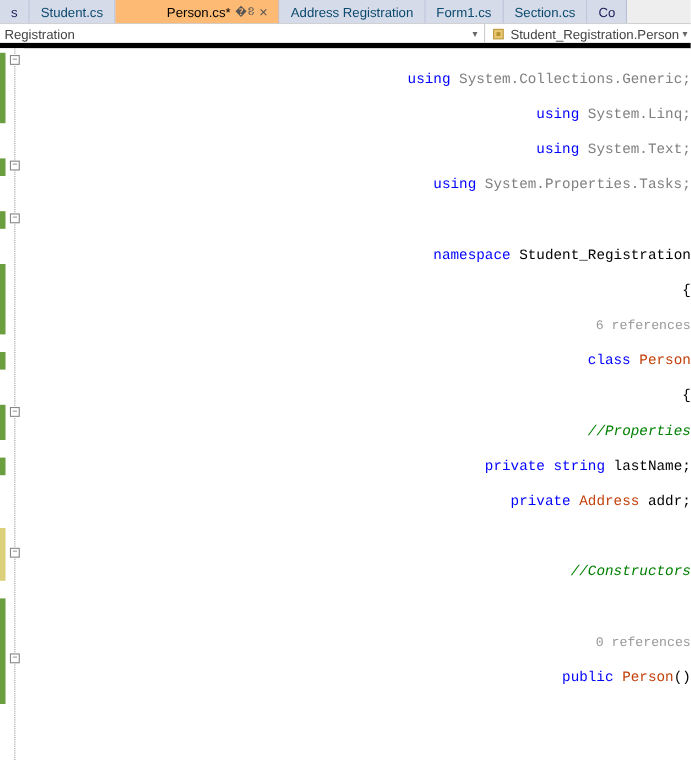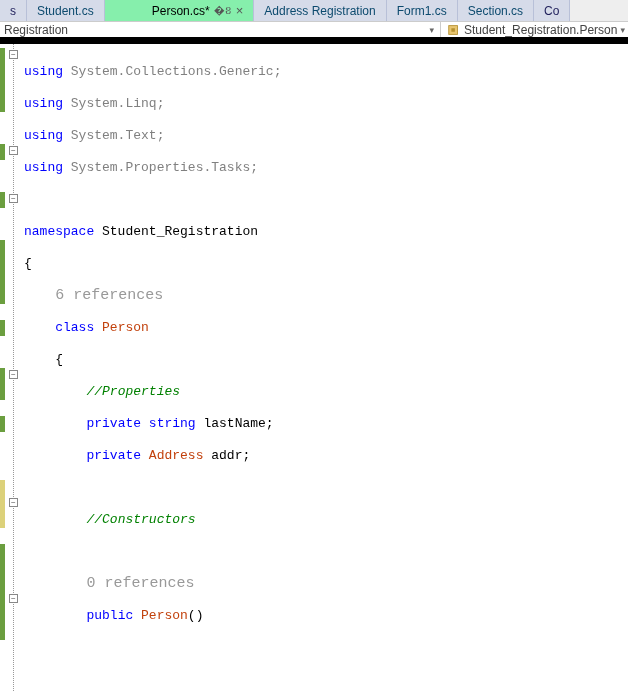--- a/index.html
+++ b/index.html
@@ -1,41 +1,41 @@
 <!DOCTYPE html>
 <html><head>
 <meta charset="utf-8">
 <style>
 * { margin:0; padding:0; box-sizing:border-box; }
 body { font-family:Consolas,'Courier New',monospace; font-size:13px; background:#fff; color:#000; width:628px; height:691px; overflow:hidden; }
 .tabs { display:flex; background:#eee; border-bottom:1px solid #ccc; height:22px; font-family:'Segoe UI',Tahoma,sans-serif; font-size:12px; }
 .tab { padding:2px 10px; background:#d6dbe9; border-right:1px solid #b8c0d8; color:#0c4a6e; cursor:pointer; display:flex; align-items:center; gap:4px; white-space:nowrap; }
-.tab.active { background:#86efac; color:#000;padding-left:47px; }
+.tab.active { background:#fdba74; color:#000;padding-left:47px; }
 .tab.overflow { background:#d6dbe9; color:#1e1e5a; }
 .pin { font-size:11px; color:#555; }
 .x { font-size:13px; color:#555; }
-.navbar { display:flex; background:#fff; border-bottom:7px solid #000000; height:22px; font-family:'Segoe UI',Tahoma,sans-serif; font-size:12px; align-items:center; }
+.navbar { display:flex; background:#fff; border-bottom:5px solid #000000; height:22px; font-family:'Segoe UI',Tahoma,sans-serif; font-size:12px; align-items:center; }
 .nav-left { flex:0 0 440px; padding-left:4px; color:#444; display:flex; align-items:center; gap:3px; }
 .nav-right { flex:1; padding-left:6px; color:#444; display:flex; align-items:center; gap:3px; border-left:1px solid #ccc; height:100%; }
 .dd { font-size:9px; color:#666; margin-left:auto; margin-right:6px; }
 .icon-class { width:14px; height:14px; }
 .editor { display:flex; height:calc(691px - 44px); background:#fff; }
 .gutter { width:16px; background:#fff; position:relative; flex-shrink:0; }
 .fold-line { position:absolute; left:7px; top:0; bottom:0; border-left:1px dotted #999; }
 .fold-box { position:absolute; left:3px; width:9px; height:9px; border:1px solid #888; background:#fff; font-size:8px; line-height:7px; text-align:center; color:#555; cursor:pointer; }
 .mark-strip { width:6px; background:#fff; position:relative; flex-shrink:0; }
 .mark { position:absolute; left:0; width:5px; background:#6b9e3f; }
 .mark.yellow { background:#dcd17a; }
 .code { flex:1; padding:4px 0 4px 2px; line-height:16px; white-space:pre; overflow:hidden; }
-.line { height:16px; }
+.line { height:16px;text-align:right; }
 .kw { color:#0000ff; }
 .type { color:#c2410c; }
 .cm { color:#008000;font-style:italic; }
 .gray { color:#808080; }
-.ref { color:#999; font-size:15px; }
+.ref { color:#999; font-size:12px; }
 </style>
 </head>
 <body>
 
 <div class="tabs">
   <div class="tab overflow">s</div>
   <div class="tab">Student.cs</div>
   <div class="tab active">
     <span>Person.cs*</span>
     <span class="pin">�ខ</span>

